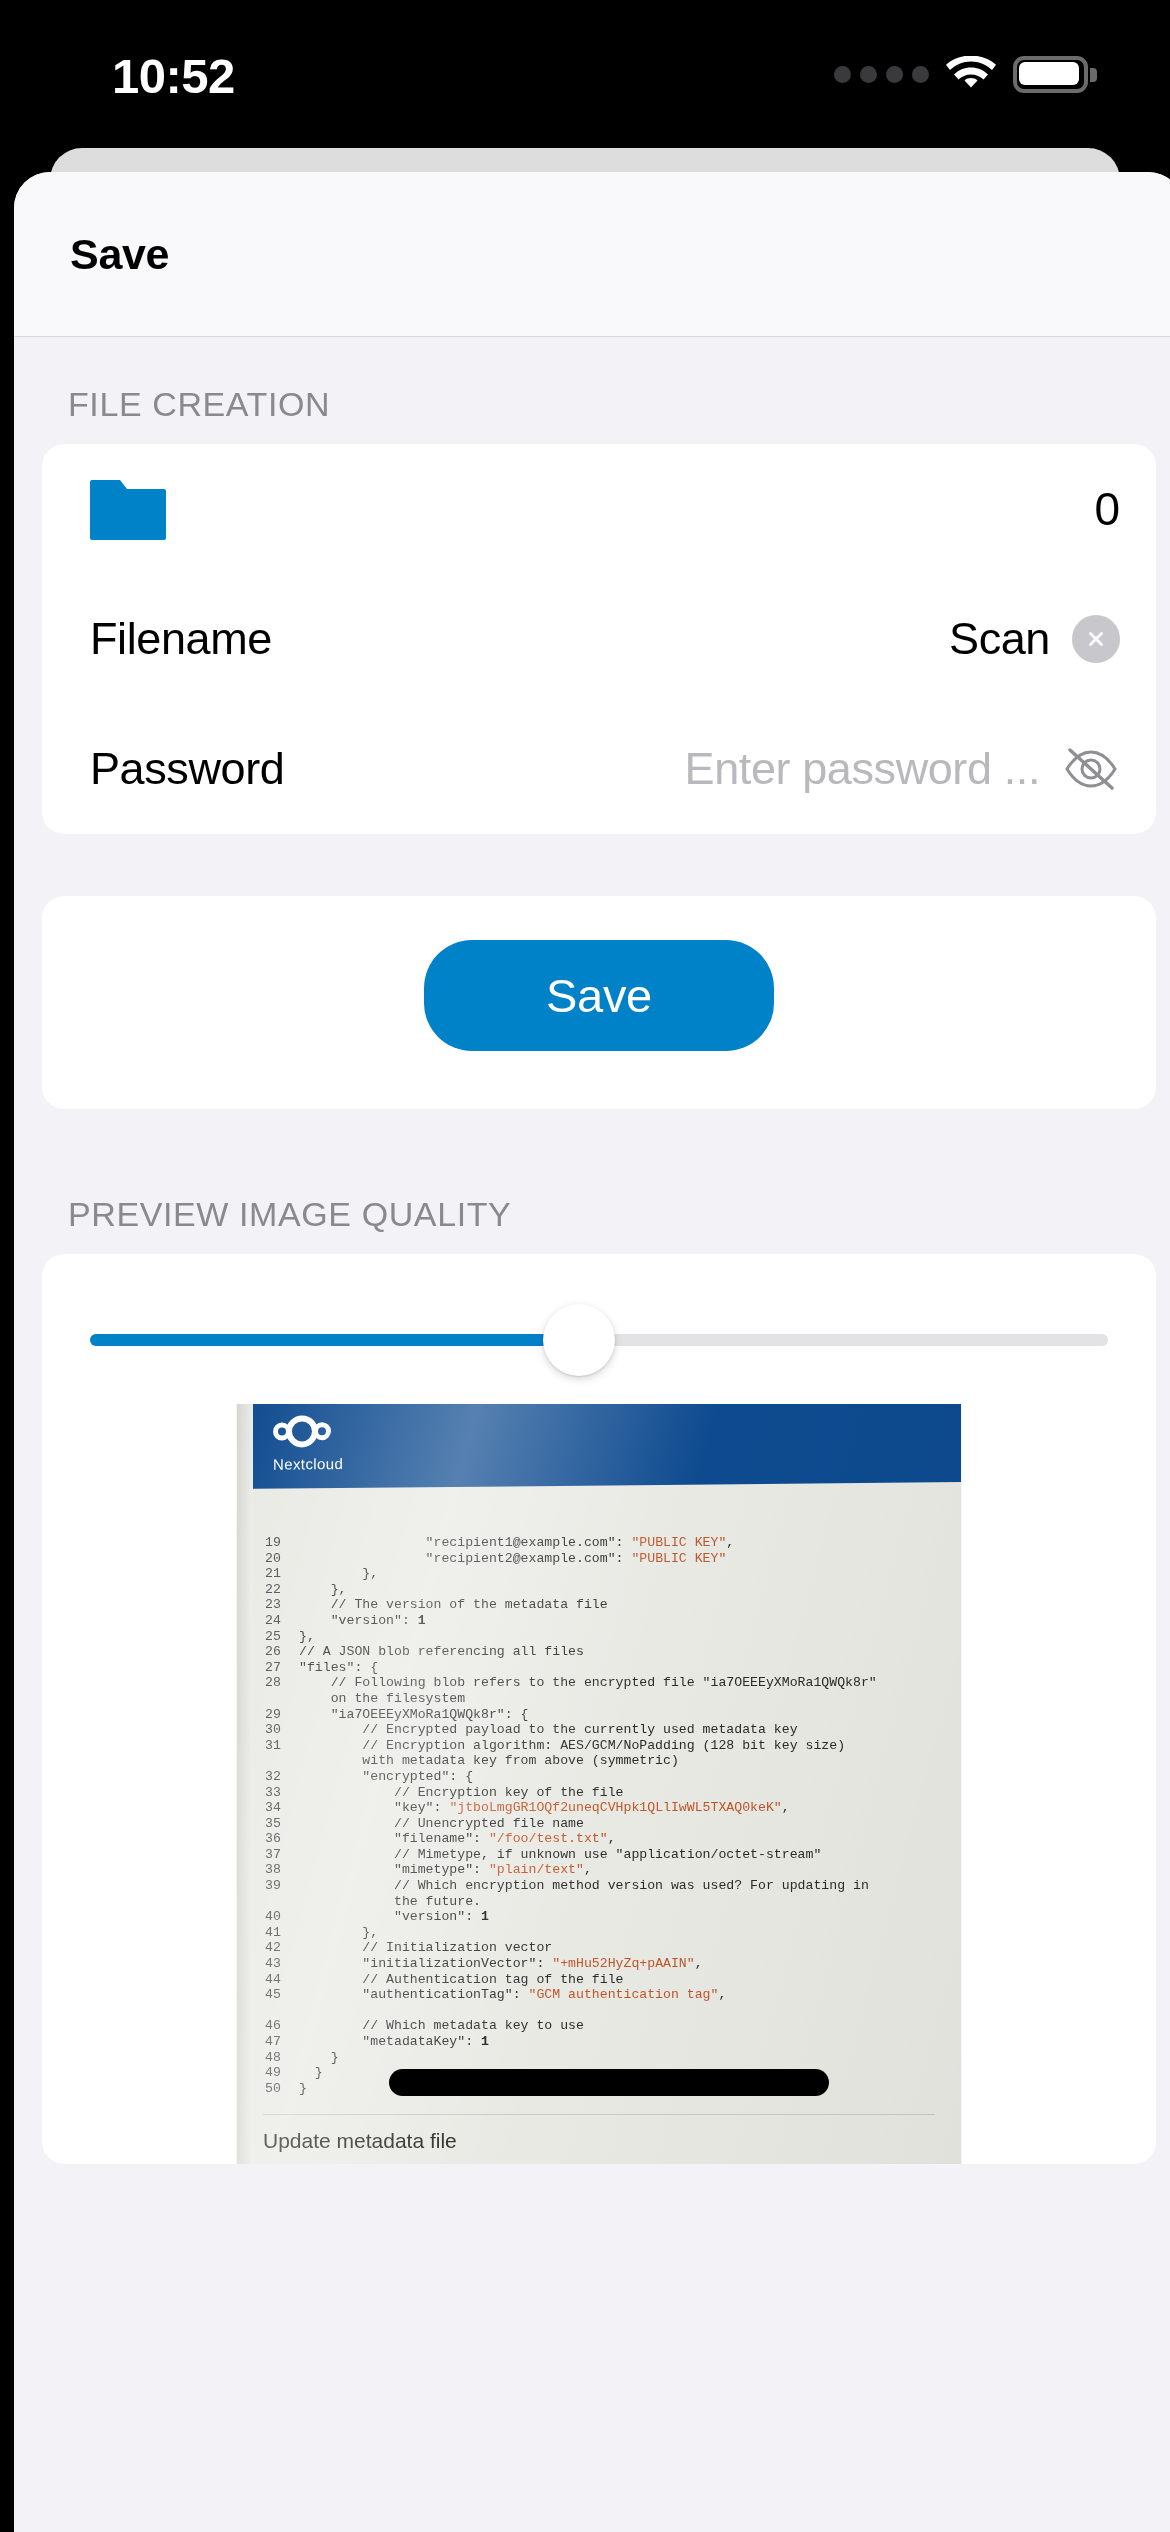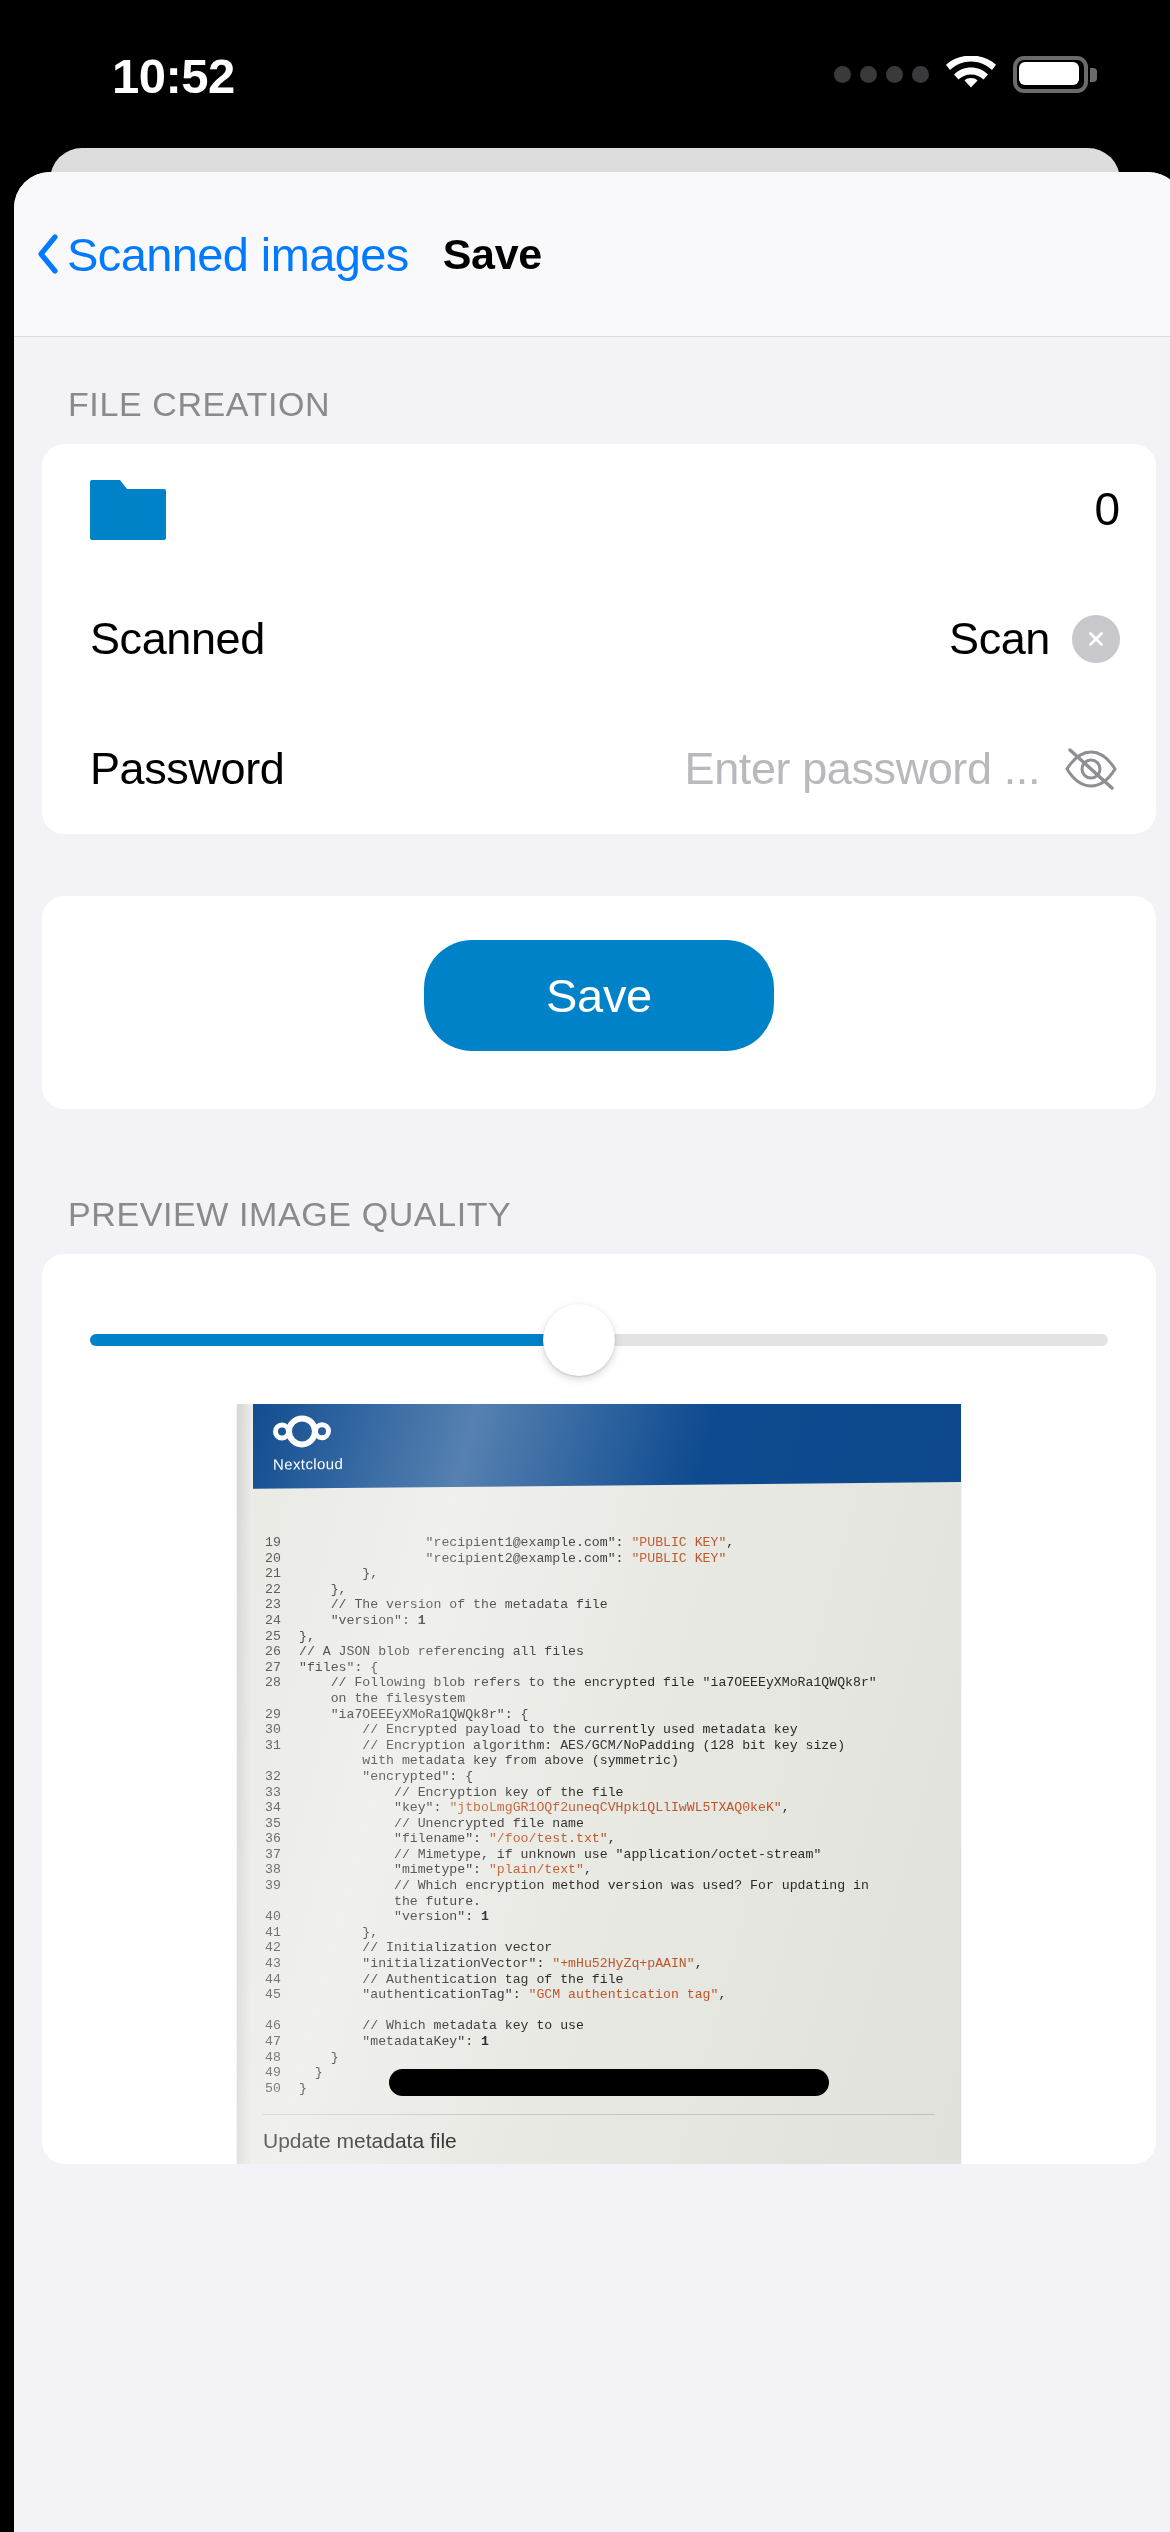--- a/index.html
+++ b/index.html
@@ -421,49 +421,41 @@
         <span class="nub"></span>
       </span>
     </div>
   </div>
 
   <div class="card-behind"></div>
 
   <div class="sheet">
 
     <div class="navbar">
-      <div class="back-btn">
-        <span>
-          <svg class="chev" viewBox="0 0 22 40" aria-hidden="true">
-            <path d="M19 3 L5 20 L19 37" fill="none" stroke="#007aff" stroke-width="5.2" stroke-linecap="round" stroke-linejoin="round"></path>
-          </svg>
-        </span>
-        <span class="back-label">Scanned images</span>
-      </div>
       <div class="nav-title">Save</div>
     </div>
 
     <div class="content">
 
       <div class="section-header">FILE CREATION</div>
 
       <div class="card">
 
         <div class="row">
           <span>
             <svg class="folder-icon" viewBox="0 0 76 66" aria-hidden="true">
               <path d="M2 4 h28 l7 9 h37 a2 2 0 0 1 2 2 v47 a2 2 0 0 1 -2 2 H2 a2 2 0 0 1 -2 -2 V6 a2 2 0 0 1 2 -2 z" fill="#0082c9"></path>
             </svg>
           </span>
           <span class="row-spacer"></span>
           <span class="count-value">0</span>
         </div>
 
         <div class="row">
-          <span class="row-label">Scanned</span>
+          <span class="row-label">Filename</span>
           <span class="row-spacer"></span>
           <span class="row-value">Scan</span>
           <span class="clear-btn">
             <svg viewBox="0 0 24 24" aria-hidden="true">
               <path d="M6.5 6.5 L17.5 17.5 M17.5 6.5 L6.5 17.5" stroke="#ffffff" stroke-width="2.8" stroke-linecap="round"></path>
             </svg>
           </span>
         </div>
 
         <div class="row">

